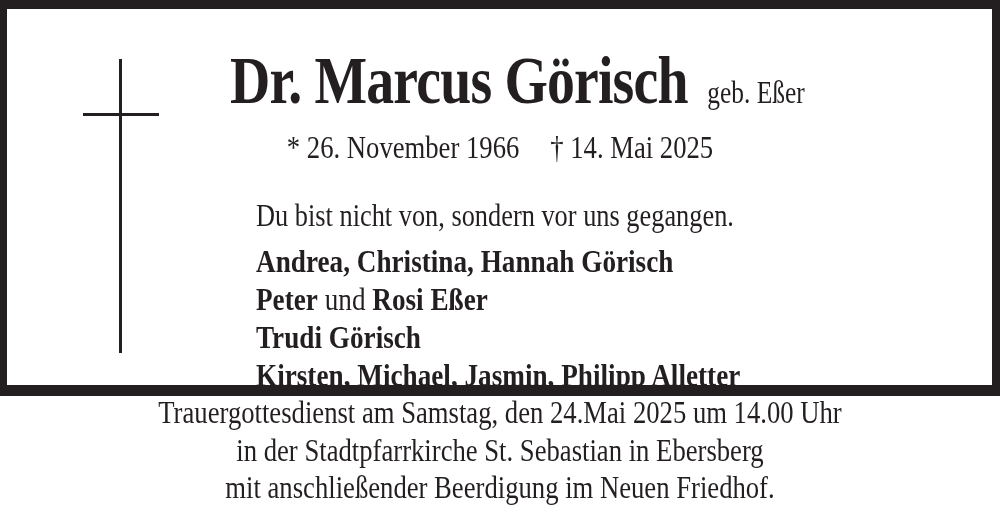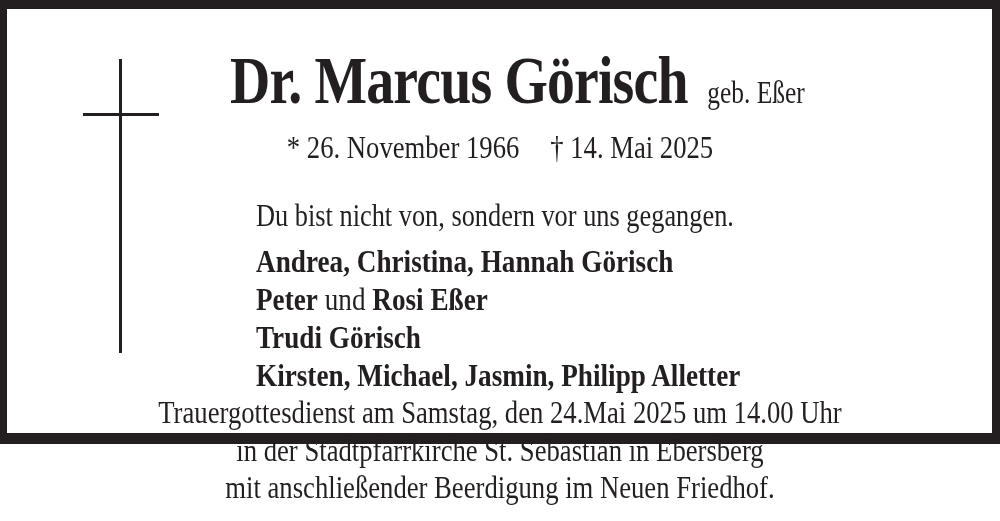--- a/index.html
+++ b/index.html
@@ -9,21 +9,21 @@
   * { margin: 0; padding: 0; box-sizing: border-box; }
   html, body {
     width: 1000px; height: 521px;
     background: var(--paper);
     font-family: "Liberation Serif", "DejaVu Serif", serif;
     color: var(--ink);
     overflow: hidden;
   }
   .notice {
     position: relative;
-    width: 1000px; height: 444px;
+    width: 1000px; height: 396px;
     background: var(--paper);
     text-decoration: underline;
   }
   
   .frame { position: absolute; background: var(--ink); }
   .frame.top    { left: 0; top: 0; width: 100%; height: 9px; }
   .frame.bottom { left: 0; bottom: 0; width: 100%; height: 11px; }
   .frame.left   { left: 0; top: 0; width: 7px; height: 100%; }
   .frame.right  { right: 0; top: 0; width: 8px; height: 100%; }
 

